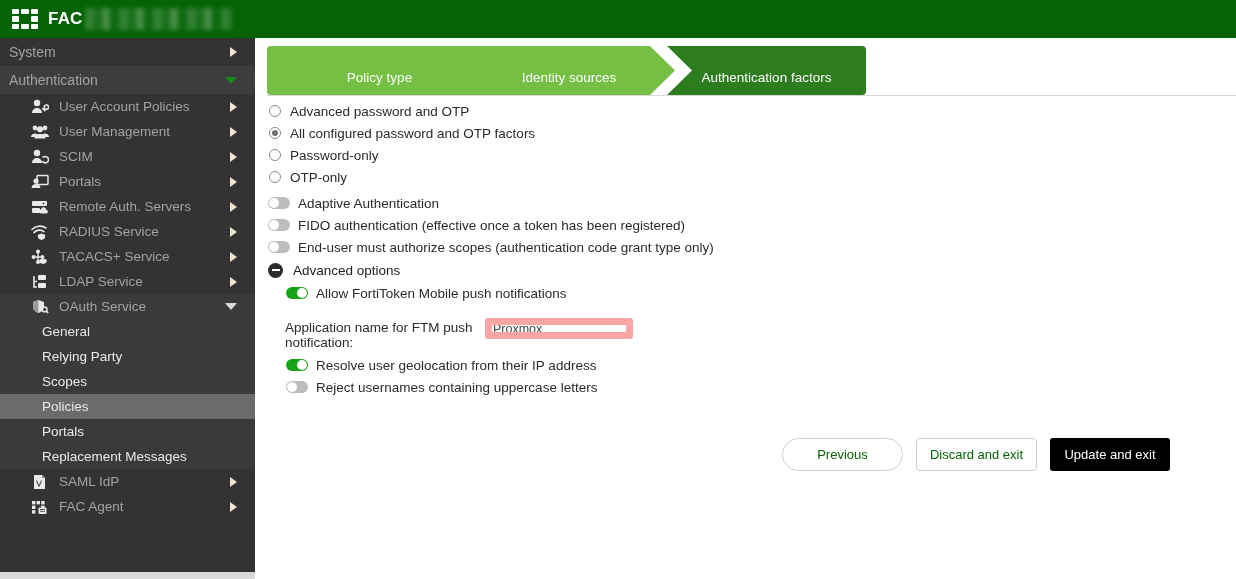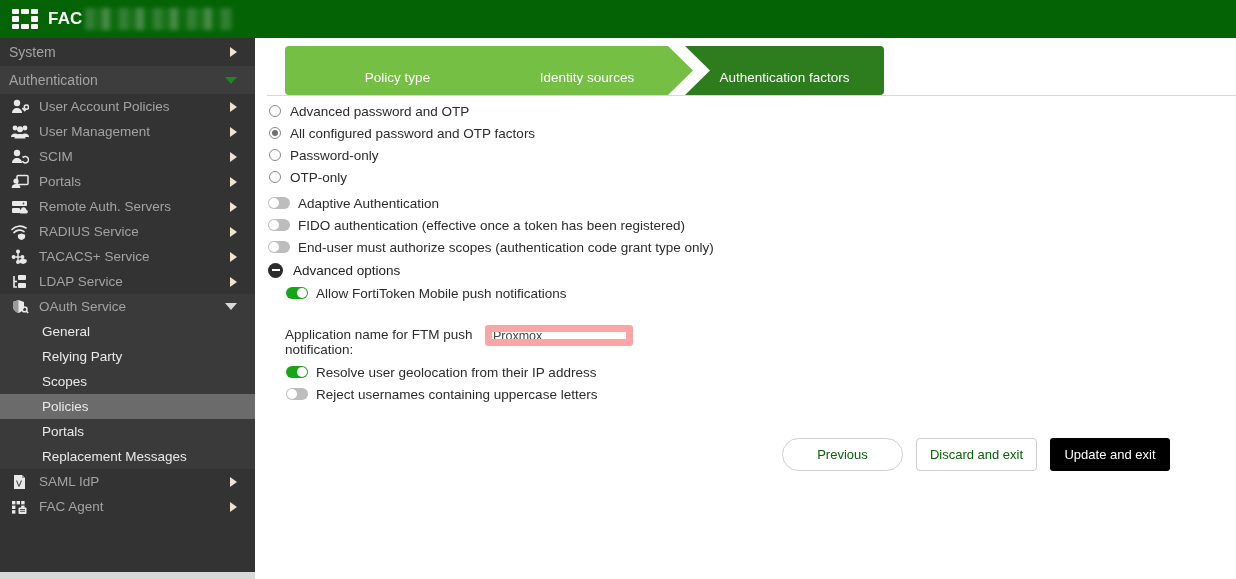--- a/index.html
+++ b/index.html
@@ -91,21 +91,21 @@
     margin-right: 18px;
   }
   .caret-down-light {
     width: 0; height: 0;
     border-top: 7px solid #d8d8d8;
     border-left: 6px solid transparent;
     border-right: 6px solid transparent;
     margin-right: 18px;
   }
   .nav-row.sub {
-    padding-left: 10px;
+    padding-left: 30px;
     height: 25px;
   }
   .nav-row.sub .nav-icon { margin-right: 9px; }
   .nav-icon {
     width: 20px; height: 18px;
     display: inline-flex; align-items: center; justify-content: center;
     margin-right: 8px;
     flex: 0 0 auto;
   }
   .nav-icon svg { display:block; }
@@ -130,21 +130,20 @@
     margin: 8px 0 0 12px;
     height: 49px;
     width: 600px;
   }
   .wstep {
     position: absolute; top: 0; height: 63px;
     color: #ffffff;
     font-size: 13.5px;
     display: flex; align-items: center; justify-content: center;
     cursor: pointer;
-    margin-left: 18px;
   }
   .wstep .wtxt { position: relative; z-index: 3; }
   .wstep .shape { position: absolute; inset: 0; z-index: 1; }
   .divider {
     position: absolute; left: 12px; top: 57px;
     width: 1212px; height: 1px; background: #d8d8d8;
   }
 
   .content { position: absolute; left: 12px; top: 62px; width: 960px; }
 
@@ -205,21 +204,21 @@
   }
   .collapse-btn::after {
     content: "";
     position: absolute; left: 3.5px; top: 6.5px;
     width: 8px; height: 2px; background: #ffffff;
   }
   .adv-body { padding-left: 18px; }
 
   .field-row {
     display: flex; align-items: flex-start;
-    margin: 21px 0 4px 0;
+    margin: 14px 0 4px 0;
   }
   .field-label {
     width: 200px;
     font-size: 13.5px;
     color: #2b2b2b;
     line-height: 15px;
     padding-top: 2px;
   }
   .text-input {
     width: 148px; height: 21px;

